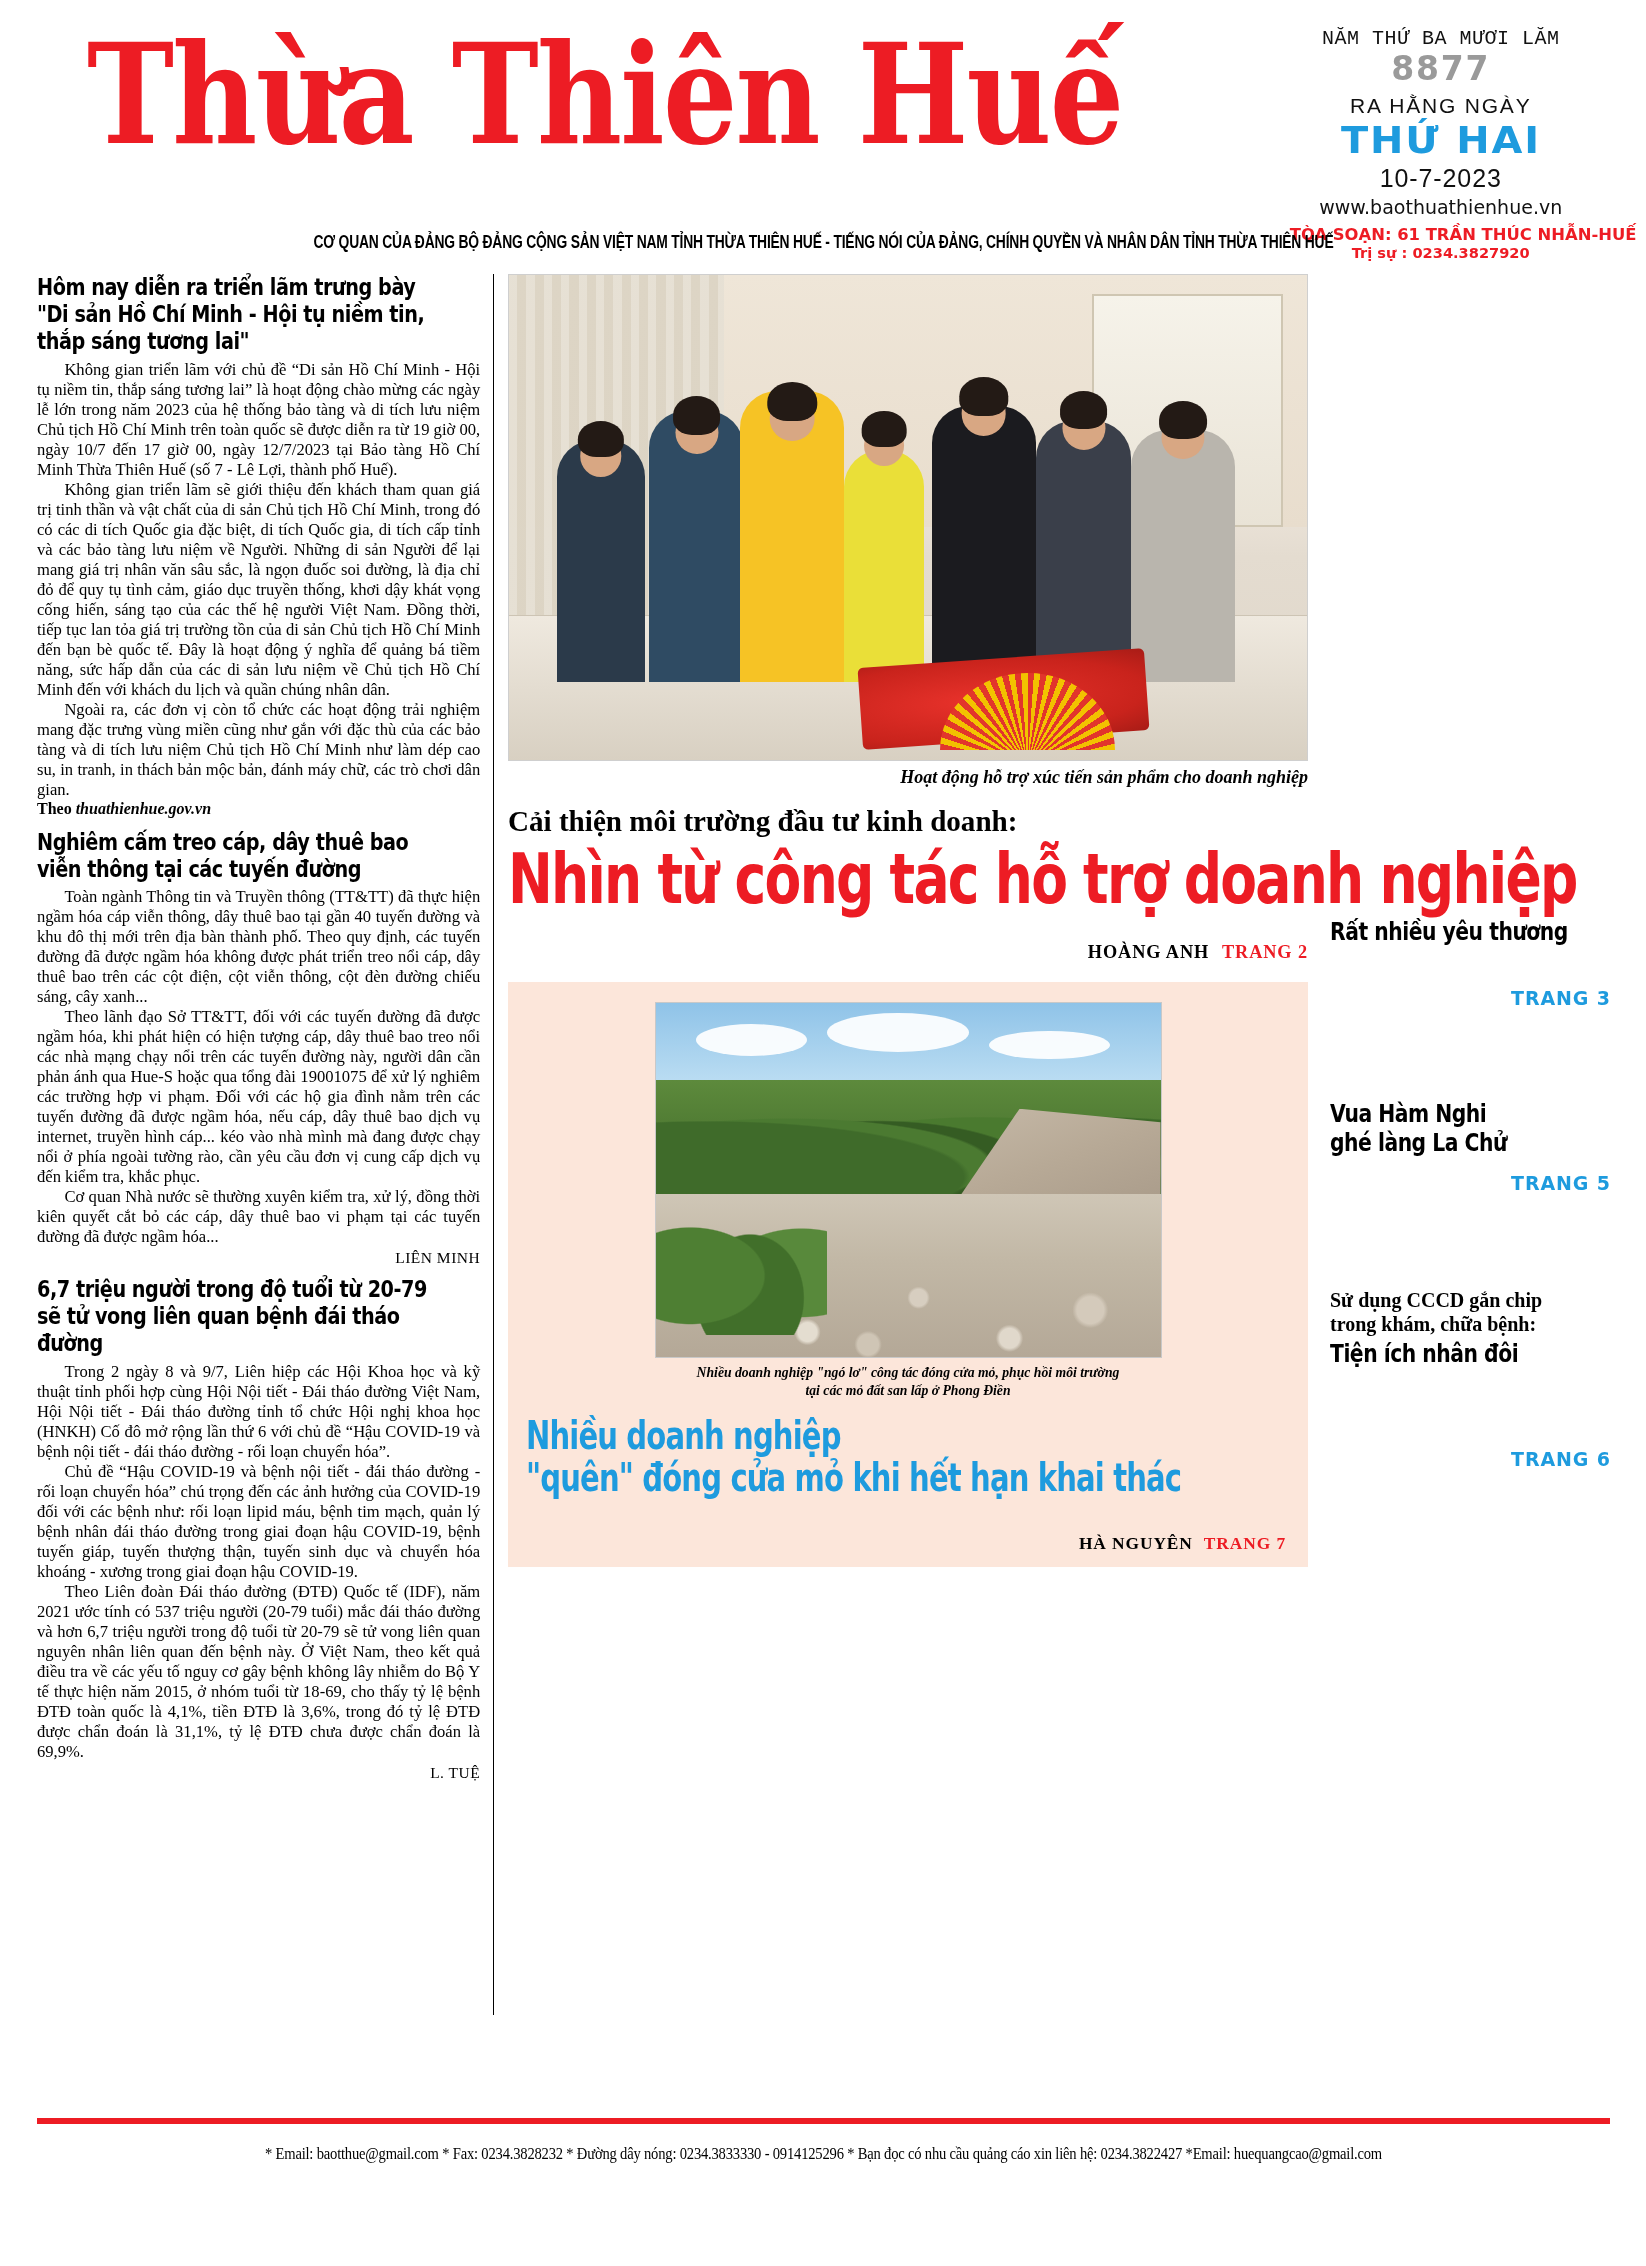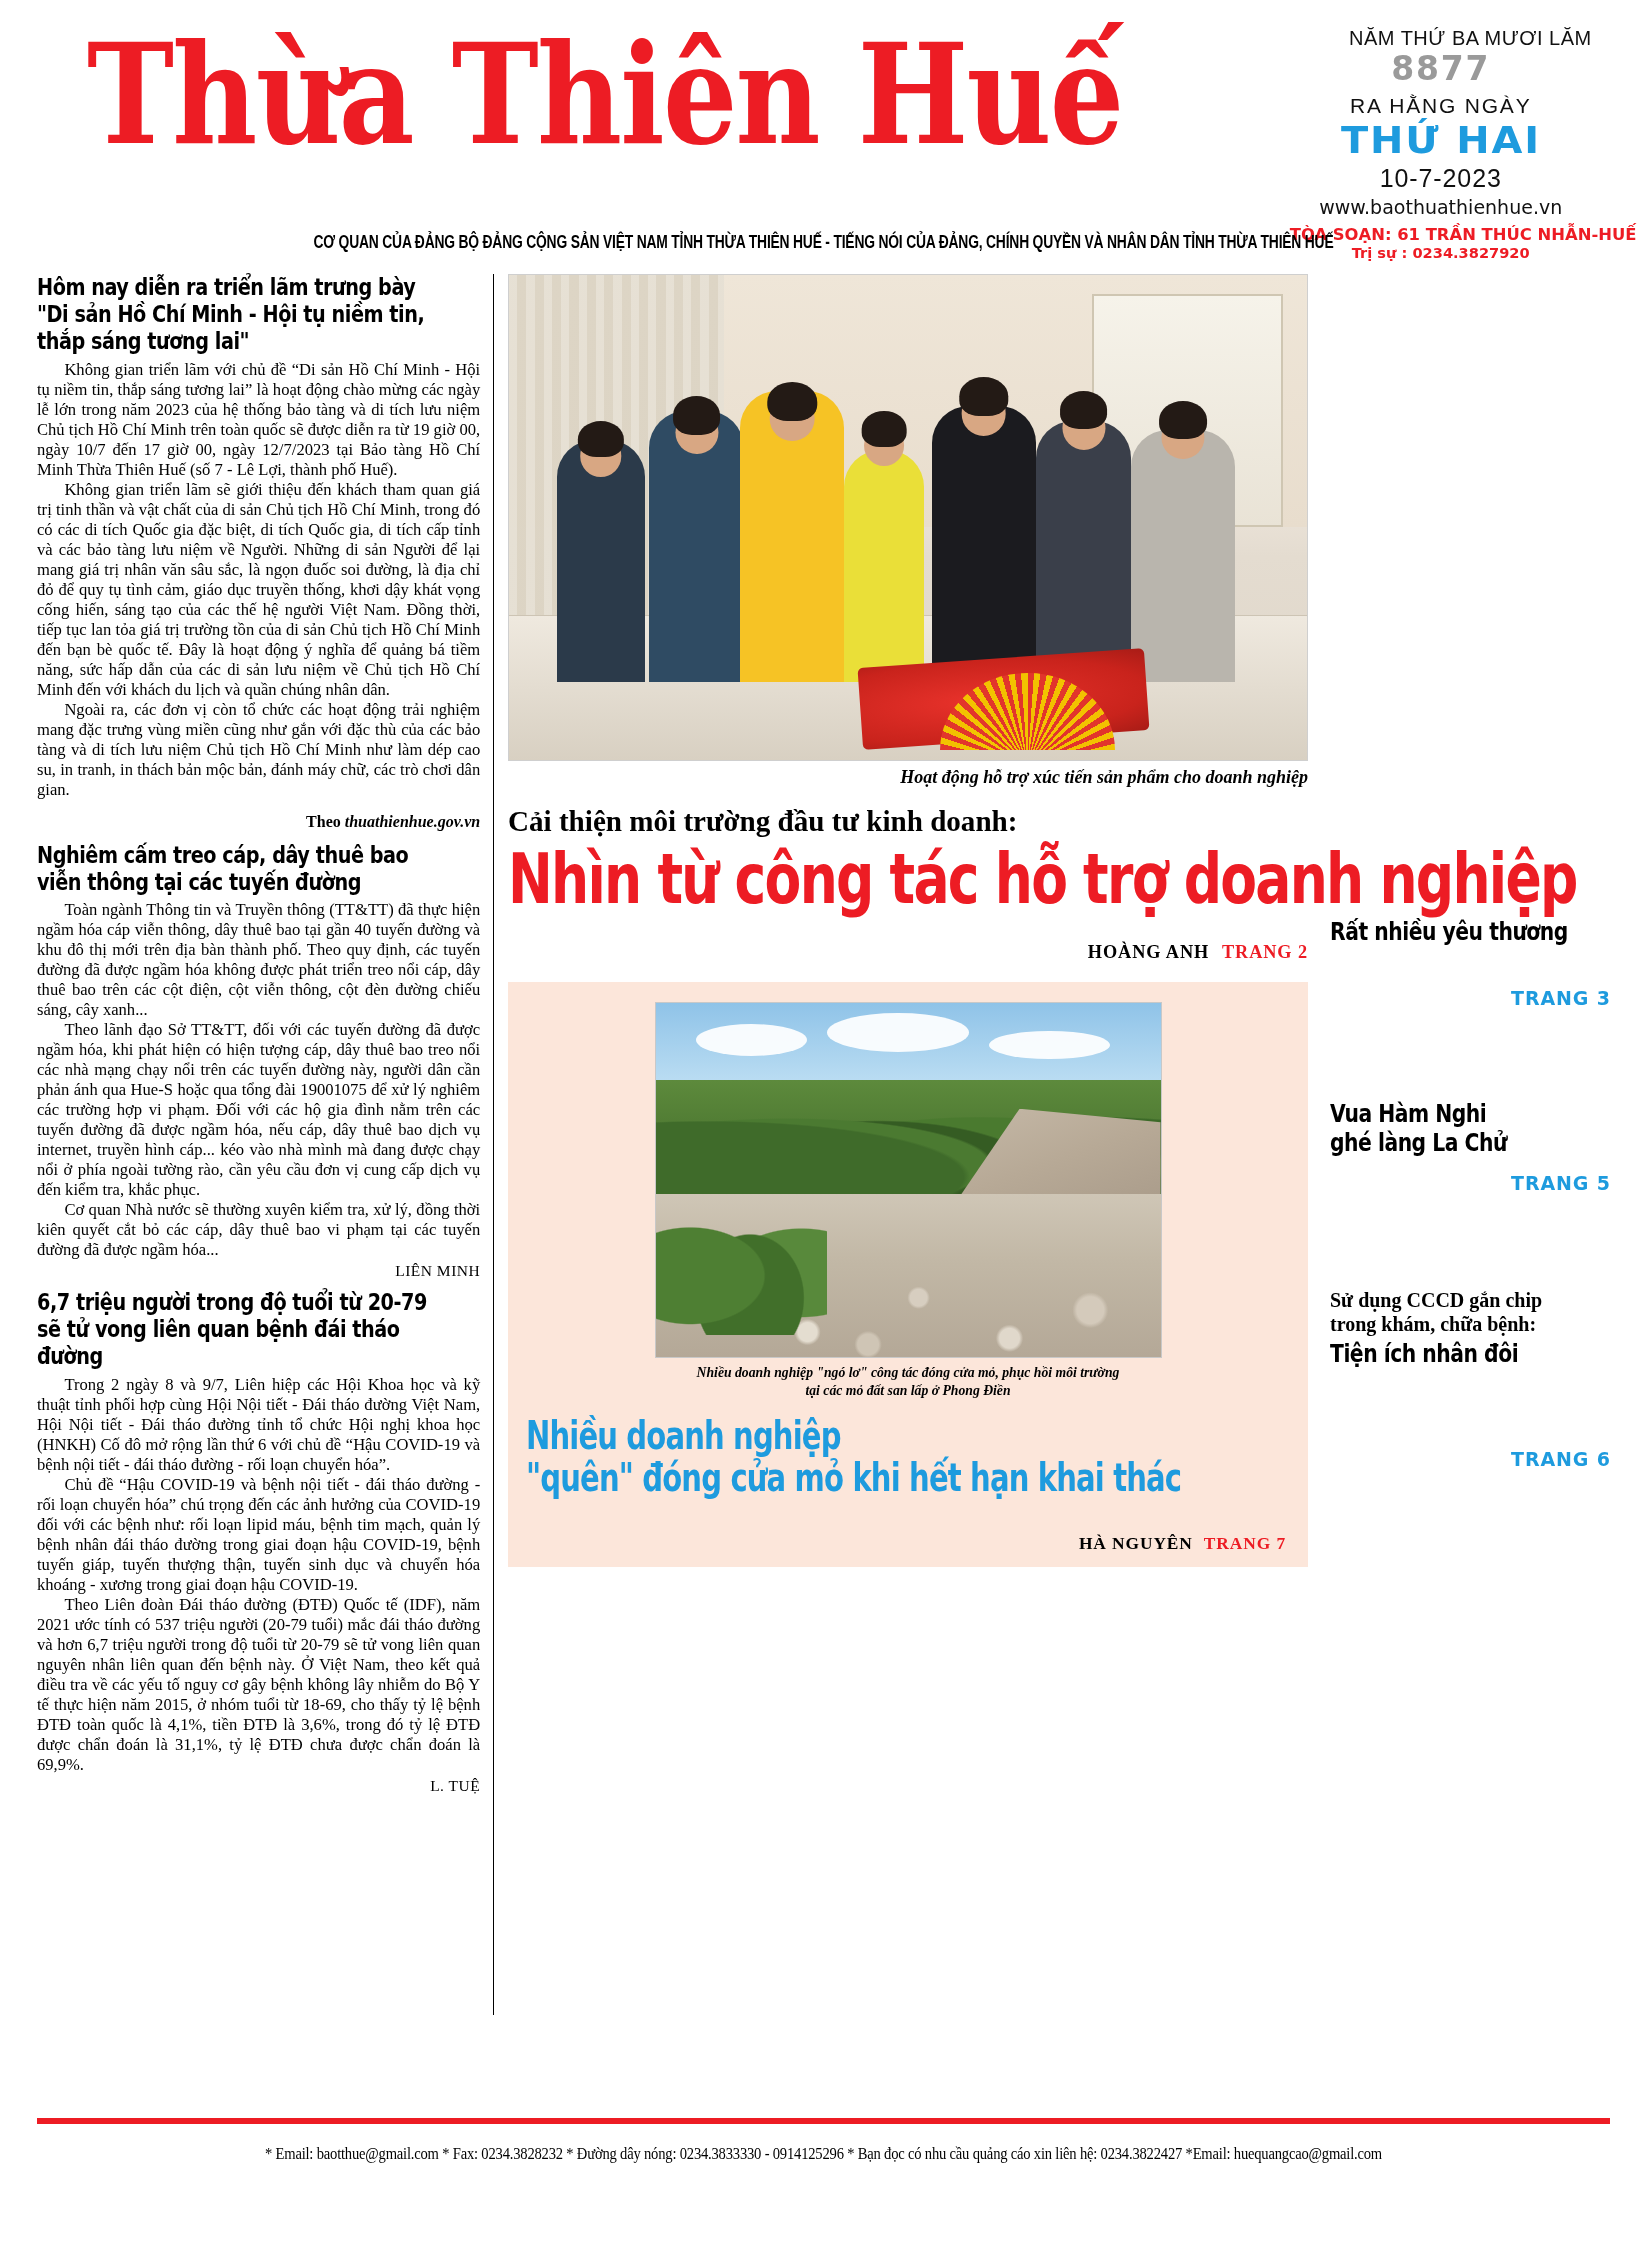--- a/index.html
+++ b/index.html
@@ -25,24 +25,23 @@
     letter-spacing:-1.8px;
     white-space:nowrap;
     transform:scaleY(1.18);
     transform-origin:left top;
   }
   .mast-info {
     position:absolute; right:18.3px; top:27.4px;
     width:302px; text-align:center;
   }
   .mi-year {
-    font-family:Liberation Sans, sans-serif;
+    font-family:Liberation Mono, monospace;
     font-size:20px; letter-spacing:0.5px; color:#111;
     white-space:nowrap;
-    text-align:right;
   }
   .mi-issue {
     font-family:"DejaVu Sans", sans-serif;
     font-weight:700; font-size:33px; color:#9a9a9a;
     letter-spacing:1.8px; line-height:1.05;
     margin-top:1.8px;
   }
   .mi-daily {
     font-family:"Liberation Sans", sans-serif;
     font-size:21px; letter-spacing:1.8px; color:#111;
@@ -109,21 +108,21 @@
   .body-text p { margin:0; text-indent:27.4px; }
   .byline {
     font-family:"Liberation Serif", serif;
     font-weight:400; font-size:15.5px;
     text-align:right; letter-spacing:0.5px;
     margin-top:1.8px; margin-bottom:9.1px;
   }
   .source-line {
     font-family:"Liberation Serif", serif;
     font-weight:700; font-size:16px;
-    text-align:right; margin-top:13px; margin-bottom:11px;
+    text-align:left; margin-top:0; margin-bottom:11px;
   }
   .source-line em { font-style:italic; }
 
   
   .col2 { position:absolute; left:471px; top:0; width:800px; }
   .photo-main {
     width:800px; height:487px;
     position:relative; overflow:hidden;
     border:0.9px solid #cfcfcf;
   }

